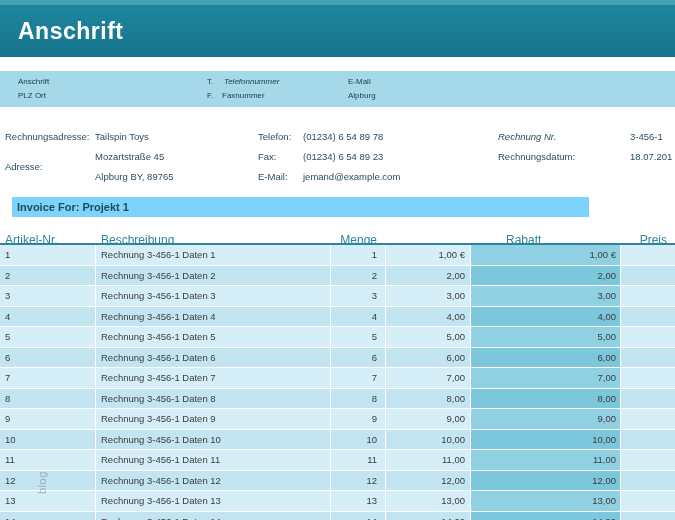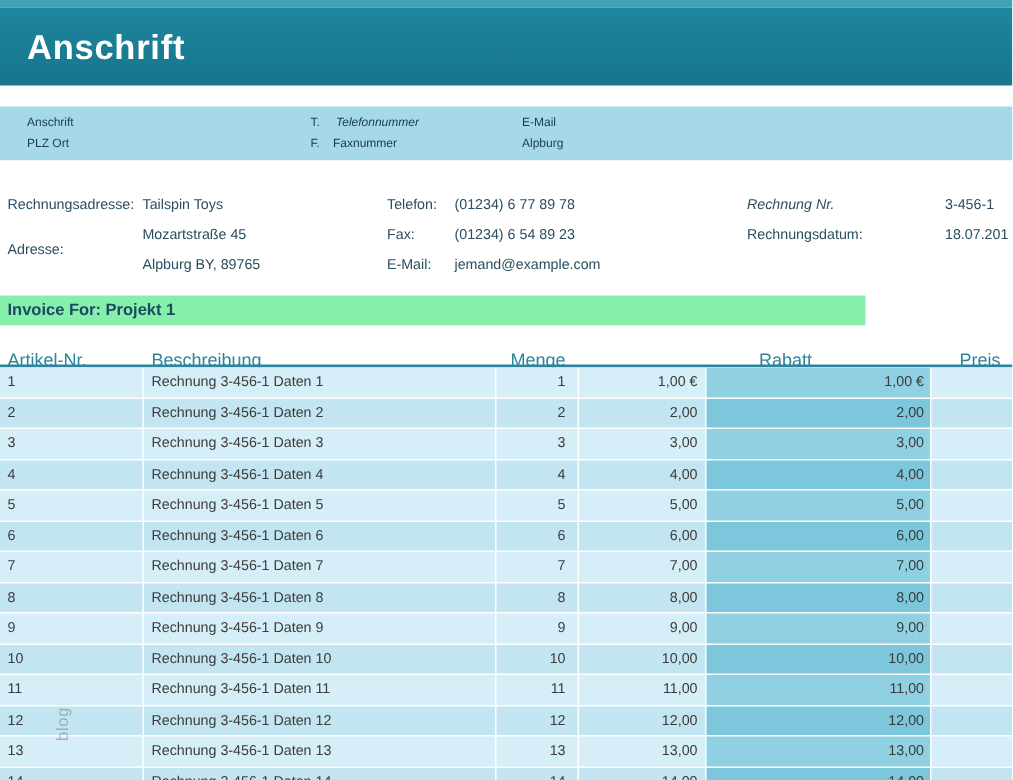--- a/index.html
+++ b/index.html
@@ -16,21 +16,21 @@
   }
   .company-name{padding-left:18px;color:#ffffff;font-size:23px;font-weight:bold;letter-spacing:.5px;}
   
   .contact-band{position:absolute;left:0;top:71px;width:675px;height:36px;background:#a5d9e9;}
   .cb{position:absolute;font-size:8px;line-height:14px;color:#1b3a4b;white-space:nowrap;}
   
   .info-section{position:absolute;left:0;top:107px;width:675px;height:90px;background:#ffffff;}
   .inf{position:absolute;font-size:9.5px;color:#2b4d60;white-space:nowrap;}
   
   .invoice-for-band{
-    position:absolute;left:0;top:197px;width:577px;height:20px;background:#86efac;
+    position:absolute;left:12px;top:197px;width:577px;height:20px;background:#7dd3fc;
     display:flex;align-items:center;
   }
   .invoice-for-band span{padding-left:5px;font-size:11px;font-weight:bold;color:#1c4b5f;}
   
   .thead{
     position:absolute;left:0;top:217px;width:675px;height:26px;background:#ffffff;
     display:grid;grid-template-columns:95px 234px 54px 84px 149px 54px;column-gap:1px;
     align-items:center;
   }
   .th{font-size:12px;color:#2e849c;white-space:nowrap;}
@@ -83,21 +83,21 @@
     <div class="cb" style="left:348px;top:18px;">Alpburg</div>
   </div>
 
   <div class="info-section">
     <div class="inf" style="left:5px;top:24px;">Rechnungsadresse:</div>
     <div class="inf" style="left:95px;top:24px;">Tailspin Toys</div>
     <div class="inf" style="left:5px;top:54px;">Adresse:</div>
     <div class="inf" style="left:95px;top:44px;">Mozartstraße 45</div>
     <div class="inf" style="left:95px;top:64px;">Alpburg BY, 89765</div>
     <div class="inf" style="left:258px;top:24px;">Telefon:</div>
-    <div class="inf" style="left:303px;top:24px;">(01234) 6 77 89 78</div>
+    <div class="inf" style="left:303px;top:24px;">(01234) 6 54 89 78</div>
     <div class="inf" style="left:258px;top:44px;">Fax:</div>
     <div class="inf" style="left:303px;top:44px;">(01234) 6 54 89 23</div>
     <div class="inf" style="left:258px;top:64px;">E-Mail:</div>
     <div class="inf" style="left:303px;top:64px;">jemand@example.com</div>
     <div class="inf" style="left:498px;top:24px;font-style:italic;">Rechnung Nr.</div>
     <div class="inf" style="left:630px;top:24px;">3-456-1</div>
     <div class="inf" style="left:498px;top:44px;">Rechnungsdatum:</div>
     <div class="inf" style="left:630px;top:44px;">18.07.201</div>
   </div>
 

